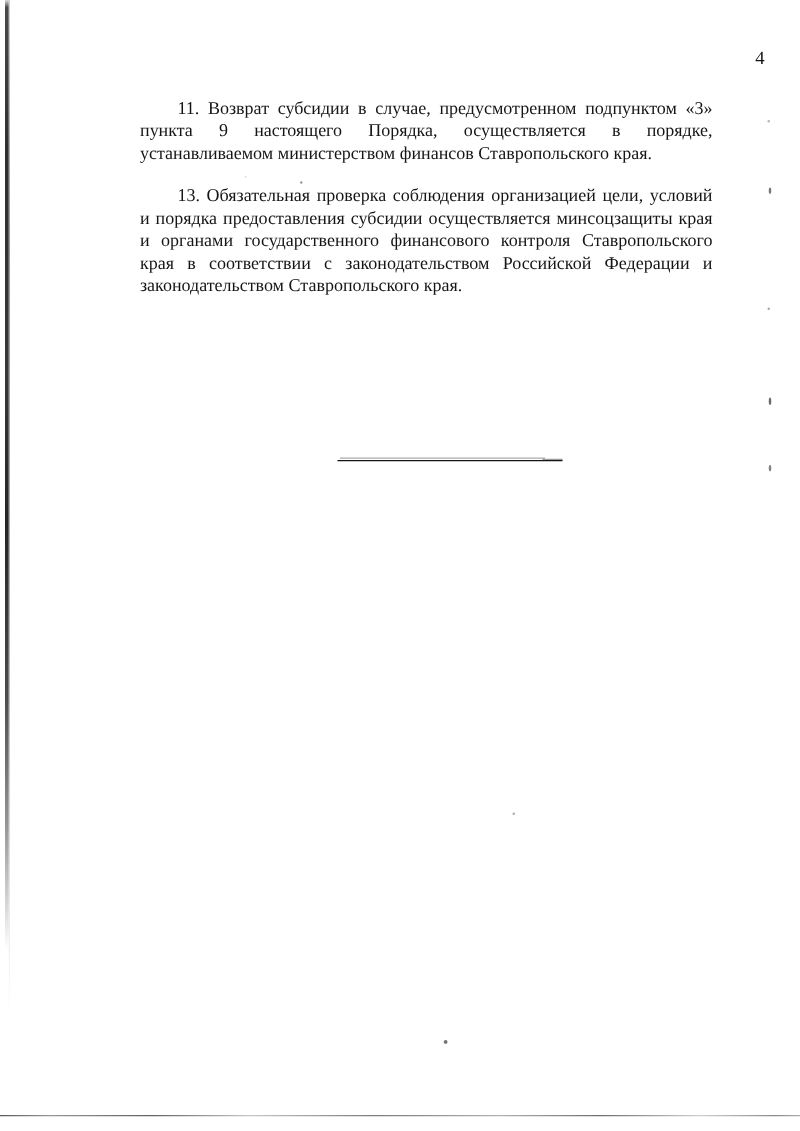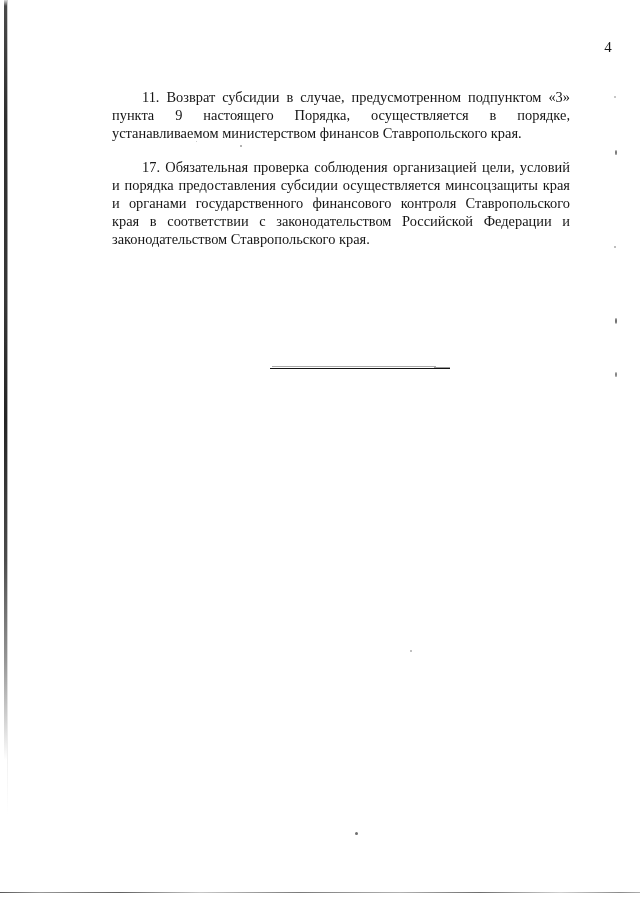--- a/index.html
+++ b/index.html
@@ -95,21 +95,21 @@
     top: 40px;
     font-size: 15px;
     line-height: 1;
     letter-spacing: 0.2px;
   }
 
   
   .text-column {
     position: absolute;
     left: 112px;
-    top: 88px;
+    top: 78px;
     width: 458px;
   }
 
   .para {
     margin: 0 0 15px 0;
     font-size: 14.4px;
     line-height: 18.2px;
     text-align: justify;
     text-justify: inter-word;
     text-indent: 30px;
@@ -175,21 +175,21 @@
   <div class="speck" style="left:614px; top:96px; width:2px; height:2px; background:#b5b5b5;"></div>
   <div class="speck" style="left:615px; top:150px; width:2px; height:5px; background:#777777;"></div>
   <div class="speck" style="left:614px; top:246px; width:2px; height:2px; background:#a8a8a8;"></div>
   <div class="speck" style="left:615px; top:318px; width:2px; height:6px; background:#6b6b6b;"></div>
   <div class="speck" style="left:615px; top:372px; width:2px; height:5px; background:#828282;"></div>
 
   <div class="page-number">4</div>
 
   <div class="text-column">
     <p class="para">11. Возврат субсидии в случае, предусмотренном подпунктом «3» пункта 9 настоящего Порядка, осуществляется в порядке, устанавливаемом министерством финансов Ставропольского края.</p>
-    <p class="para">17. Обязательная проверка соблюдения организацией цели, условий и порядка предоставления субсидии осуществляется минсоцзащиты края и органами государственного финансового контроля Ставропольского края в соответствии с законодательством Российской Федерации и законодательством Ставропольского края.</p>
+    <p class="para">13. Обязательная проверка соблюдения организацией цели, условий и порядка предоставления субсидии осуществляется минсоцзащиты края и органами государственного финансового контроля Ставропольского края в соответствии с законодательством Российской Федерации и законодательством Ставропольского края.</p>
   </div>
 
   <div class="divider-wrap">
     <div class="divider-rule-shadow"></div>
     <div class="divider-rule"></div>
     <div class="divider-rule-tail"></div>
   </div>
 
 </div>
 

